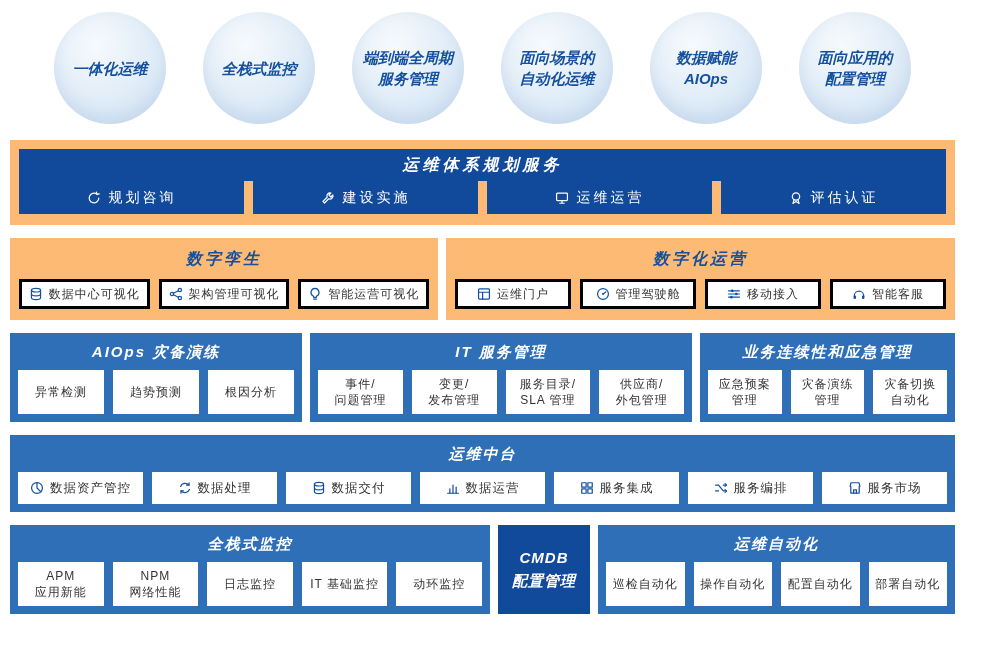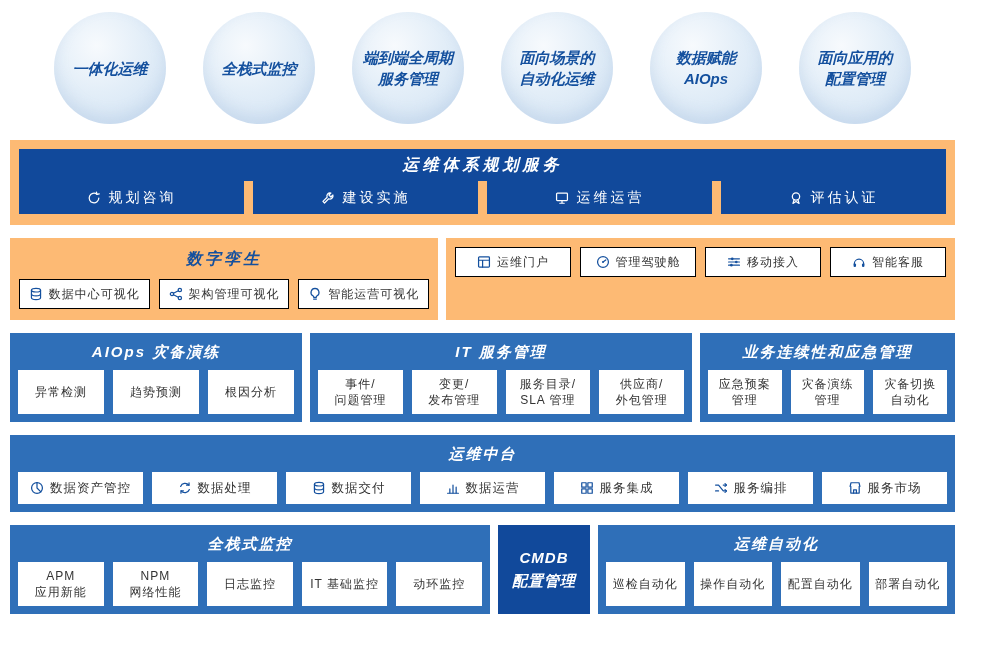--- a/index.html
+++ b/index.html
@@ -43,21 +43,21 @@
   .middle { margin-top:13px; }
 
   .twin { width:428px; } .ops { flex:1; }
   .gray-title {
     text-align:center; color:#14509e; font-weight:700; font-style:italic;
     font-size:16px; letter-spacing:3px; padding:2px 0 9px;
   }
   .white-btn {
     flex:1; background:#fff; display:flex; align-items:center; justify-content:center;
     gap:6px; font-size:12px; color:#333; min-height:30px;
-    border:1px solid #000000; text-align:center; letter-spacing:1px;
+    border:3px solid #000000; text-align:center; letter-spacing:1px;
   }
   .blue .white-btn { border:none; }
 
   .blue-title {
     text-align:center; color:#fff; font-weight:700; font-style:italic;
     font-size:15px; letter-spacing:2px; padding:2px 0 8px;
   }
   .aiops { width:292px; } .itsm { width:382px; } .bcm { flex:1; }
   .ml { white-space:pre-line; line-height:1.35; }
   .row-3 .white-btn { min-height:44px; }
@@ -170,20 +170,21 @@
                 <path d="M8 1.6a4.6 4.6 0 0 0-2.4 8.5c.5.3.9 1 .9 1.7h3c0-.7.4-1.4.9-1.7A4.6 4.6 0 0 0 8 1.6z"></path>
                 <path d="M6.4 13.8h3.2"></path>
               </svg>
             </span>
           <span>智能运营可视化</span>
         </div>
       </div>
     </div>
 
     <div class="panel gray ops">
+      <div class="gray-title">数字化运营</div>
       <div class="row">
         <div class="white-btn">
           <span class="ico">
               <svg viewBox="0 0 16 16">
                 <rect x="1.8" y="2.2" width="12.4" height="11.6" rx="1"></rect>
                 <path d="M1.8 6h12.4M6.4 6v7.8"></path>
               </svg>
             </span>
           <span>运维门户</span>
         </div>

